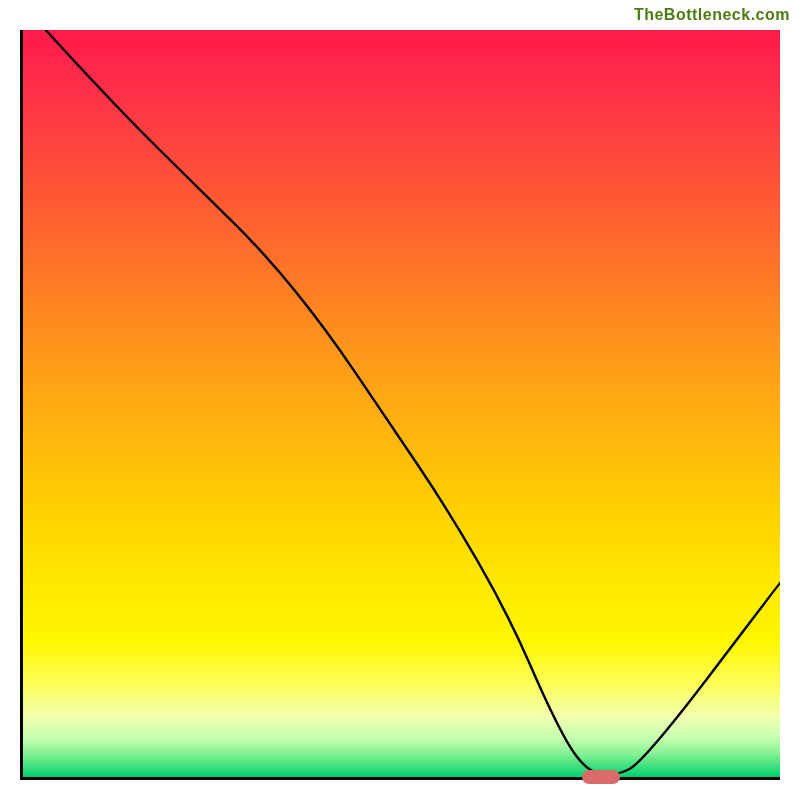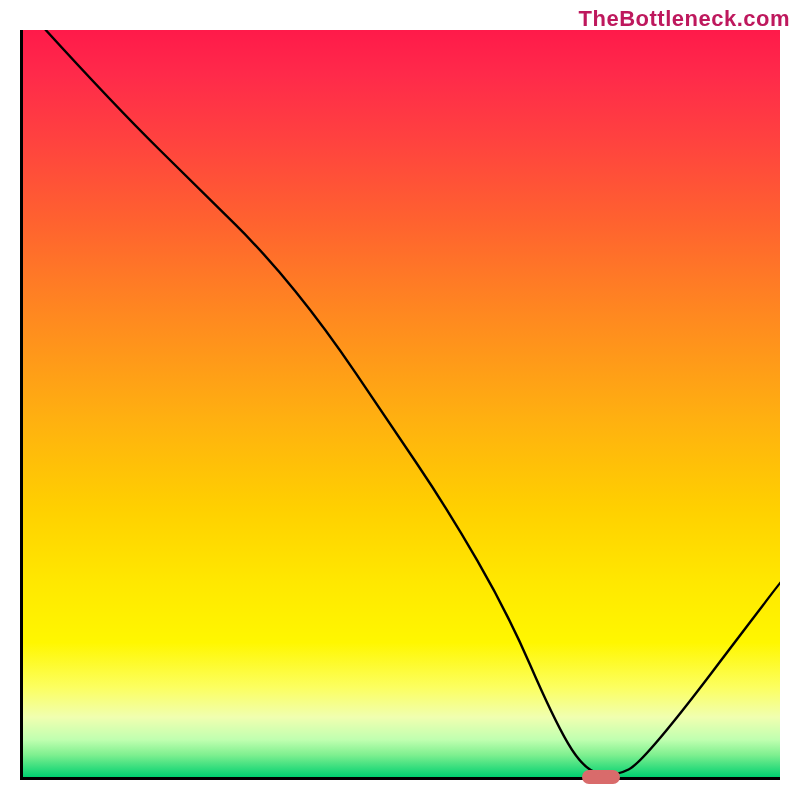--- a/index.html
+++ b/index.html
@@ -7,23 +7,23 @@
     width: 800px;
     height: 800px;
     background: #ffffff;
     position: relative;
     font-family: Arial, sans-serif;
   }
   .watermark {
     position: absolute;
     top: 6px;
     right: 10px;
-    font-size: 22px;
+    font-size: 16px;
     font-weight: bold;
-    color: #be185d;
+    color: #4d7c0f;
     letter-spacing: 0.5px;
     margin-left: 40px;
   }
   .plot-area {
     position: absolute;
     left: 20px;
     top: 30px;
     width: 760px;
     height: 750px;
     border-left: 3px solid #000;

